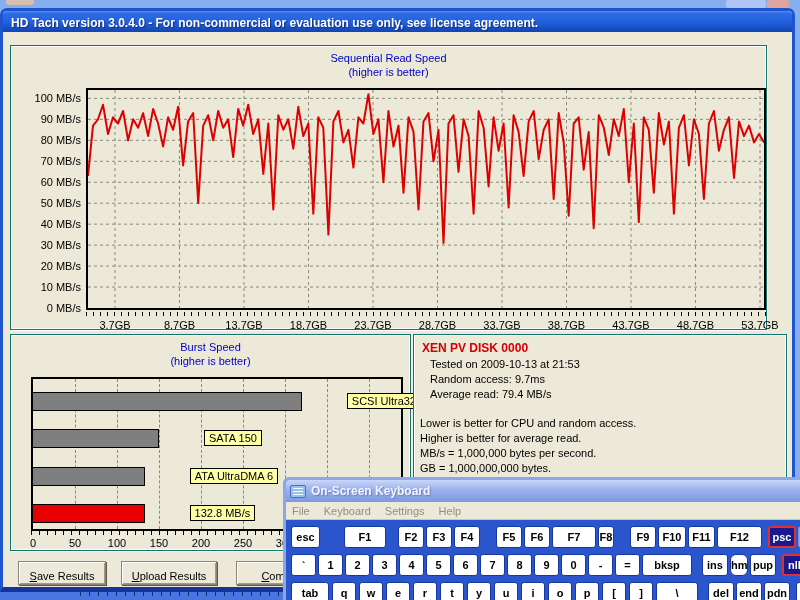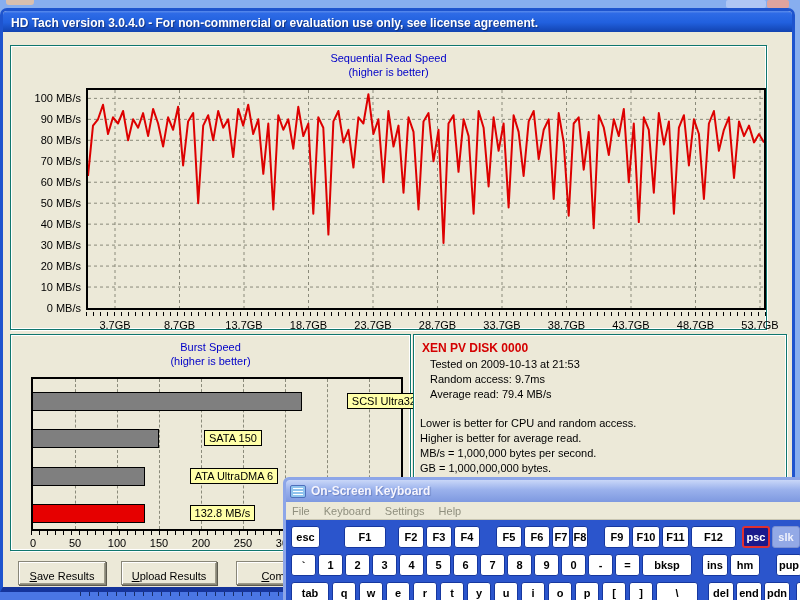--- a/index.html
+++ b/index.html
@@ -243,21 +243,21 @@
     </div>
   <div class="osk-keys" id="osk-keys">
       <div class="osk-row">
         <div class="key" style="width: 29px; margin-right: 24px;">esc</div>
         <div class="key" style="width: 42px; margin-right: 12px;">F1</div>
         <div class="key" style="width: 26px; margin-right: 2px;">F2</div>
         <div class="key" style="width: 26px; margin-right: 2px;">F3</div>
         <div class="key" style="width: 26px; margin-right: 16px;">F4</div>
         <div class="key" style="width: 26px; margin-right: 2px;">F5</div>
         <div class="key" style="width: 26px; margin-right: 2px;">F6</div>
-        <div class="key" style="width: 18px; margin-right: 2px;">F7</div>
+        <div class="key" style="width: 44px; margin-right: 2px;">F7</div>
         <div class="key" style="width: 16px; margin-right: 16px;">F8</div>
         <div class="key" style="width: 26px; margin-right: 2px;">F9</div>
         <div class="key" style="width: 28px; margin-right: 2px;">F10</div>
         <div class="key" style="width: 27px; margin-right: 2px;">F11</div>
         <div class="key" style="width: 45px; margin-right: 6px;">F12</div>
         <div class="key navy" style="width: 28px; margin-right: 2px;">psc</div>
         <div class="key lite" style="width: 28px; margin-right: 4px;">slk</div>
         <div class="key" style="width: 29px; margin-right: 0px;">brk</div>
       </div>
       <div class="osk-row">
@@ -269,21 +269,21 @@
         <div class="key" style="width: 25px; margin-right: 2px;">5</div>
         <div class="key" style="width: 25px; margin-right: 2px;">6</div>
         <div class="key" style="width: 25px; margin-right: 2px;">7</div>
         <div class="key" style="width: 25px; margin-right: 2px;">8</div>
         <div class="key" style="width: 25px; margin-right: 2px;">9</div>
         <div class="key" style="width: 25px; margin-right: 2px;">0</div>
         <div class="key" style="width: 25px; margin-right: 2px;">-</div>
         <div class="key" style="width: 25px; margin-right: 2px;">=</div>
         <div class="key" style="width: 50px; margin-right: 10px;">bksp</div>
         <div class="key" style="width: 26px; margin-right: 2px;">ins</div>
-        <div class="key" style="width: 30px; margin-right: 16px;">hm</div>
+        <div class="key" style="width: 18px; margin-right: 2px; border-radius: 6px;">hm</div>
         <div class="key" style="width: 26px; margin-right: 6px;">pup</div>
         <div class="key navy" style="width: 28px; margin-right: 0px;">nlk</div>
       </div>
       <div class="osk-row">
         <div class="key" style="width: 38px; margin-right: 3px;">tab</div>
         <div class="key" style="width: 24px; margin-right: 3px;">q</div>
         <div class="key" style="width: 24px; margin-right: 3px;">w</div>
         <div class="key" style="width: 24px; margin-right: 3px;">e</div>
         <div class="key" style="width: 24px; margin-right: 3px;">r</div>
         <div class="key" style="width: 24px; margin-right: 3px;">t</div>

